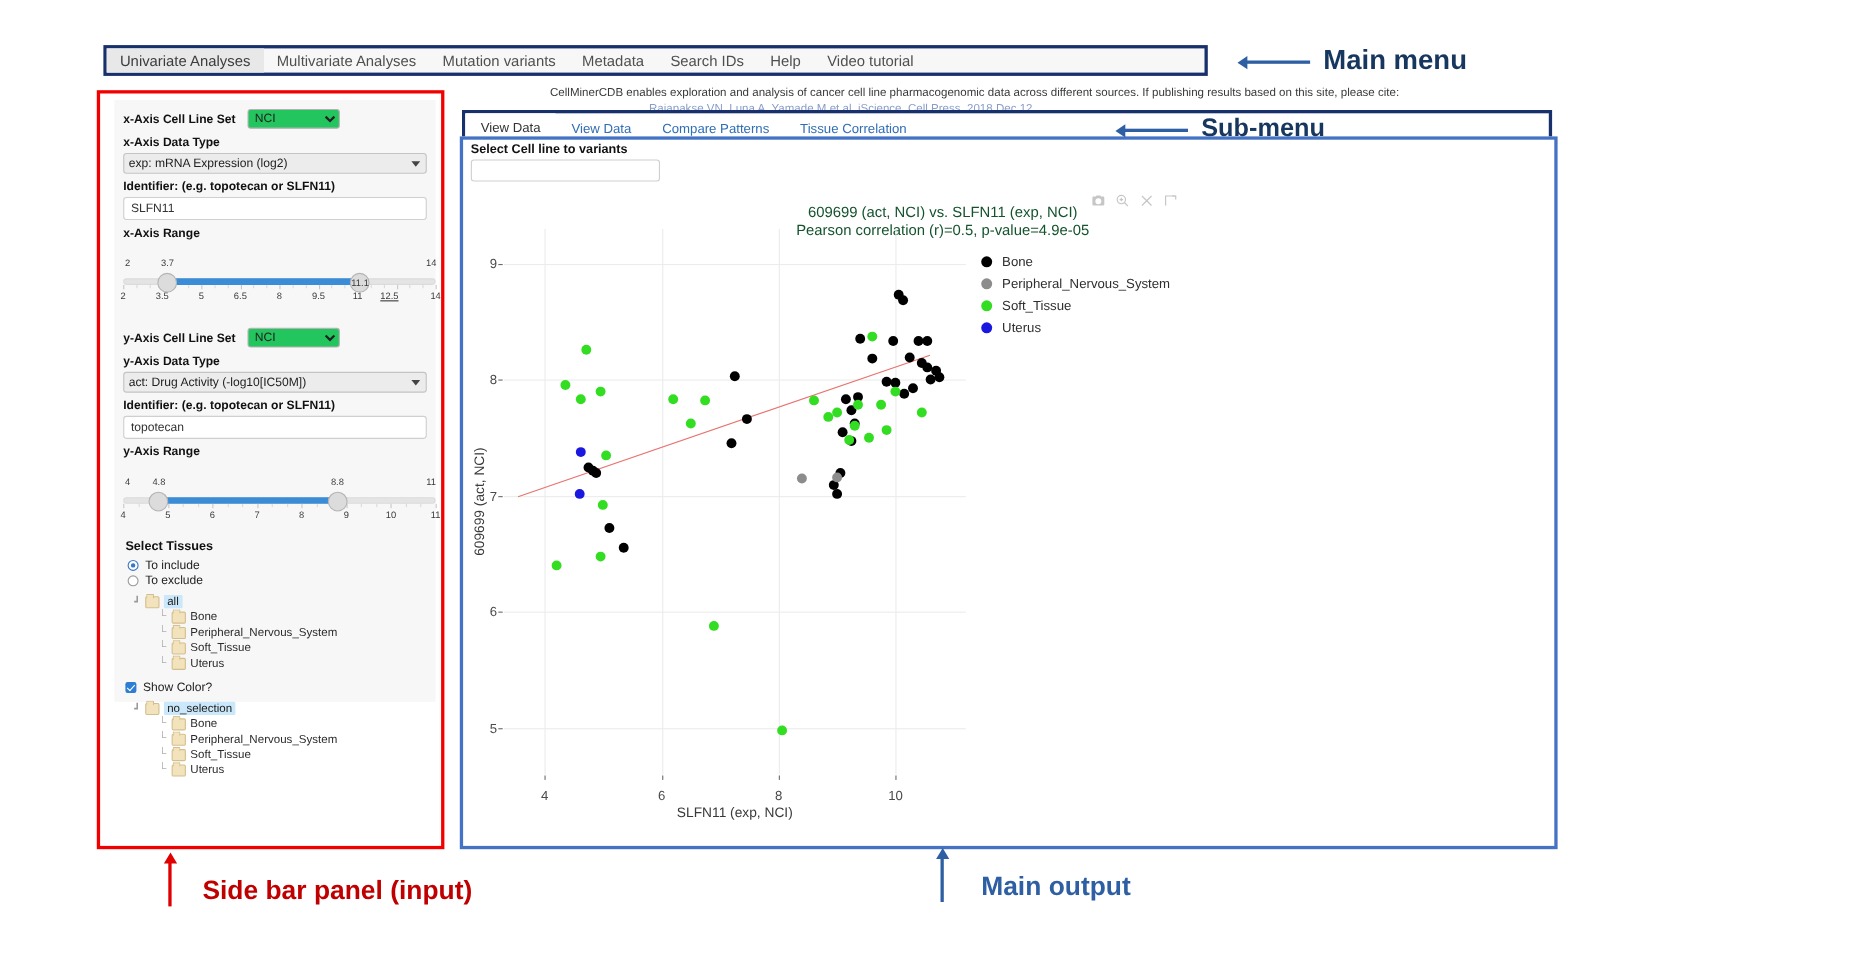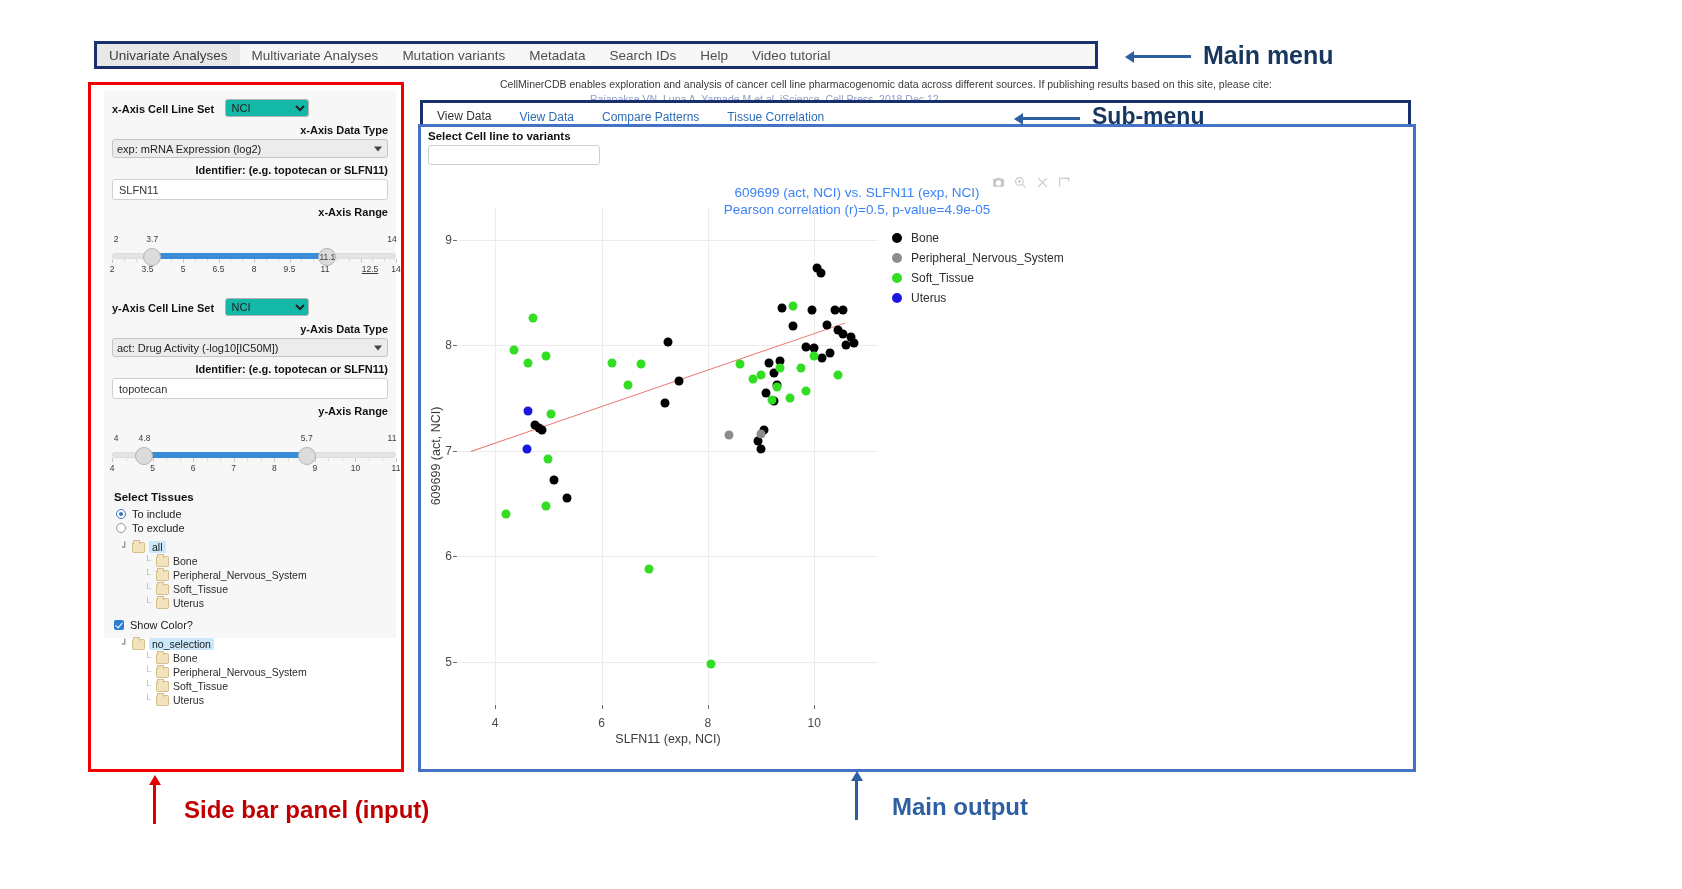--- a/index.html
+++ b/index.html
@@ -29,25 +29,25 @@
   }
   
   #sidebar-box{
     position:absolute;left:88px;top:82px;width:316px;height:690px;
     border:3px solid #f20000;box-sizing:border-box;background:#ffffff;
   }
   #sidebar-inner{
     position:absolute;left:13px;top:6px;width:292px;height:547px;
     background:#f7f7f7;box-sizing:border-box;padding:6px 8px 0 8px;
   }
-  .fld-label{font-size:11px;font-weight:bold;color:#111;margin:6px 0 3px 0;text-align:right;}
+  .fld-label{font-size:11px;font-weight:bold;color:#111;margin:6px 0 3px 0;}
   .fld-label.inline{display:inline-block;margin-right:6px;vertical-align:middle;}
   select.cellset{
     width:84px;height:18px;font-size:11px;font-family:"Liberation Sans",sans-serif;
-    border:1px solid #b3b3b3;border-radius:3px;background:#14b8a6;vertical-align:middle;
+    border:1px solid #b3b3b3;border-radius:3px;background:#22c55e;vertical-align:middle;
     color:#222;padding-left:2px;
   }
   .fake-select{
     width:100%;height:19px;border:1px solid #c4c4c4;border-radius:3px;
     background:#ececec;font-size:11px;color:#222;display:flex;align-items:center;
     padding:0 4px;box-sizing:border-box;position:relative;
   }
   .fake-select .caret{
     position:absolute;right:5px;top:50%;transform:translateY(-50%);
     width:0;height:0;border-left:4px solid transparent;border-right:4px solid transparent;
@@ -127,21 +127,21 @@
   #select-cellline-input{
     position:absolute;left:428px;top:145px;width:172px;height:20px;
     border:1px solid #cfcfcf;border-radius:3px;background:#fff;box-sizing:border-box;
   }
   
   #plot{
     position:absolute;left:422px;top:166px;width:990px;height:602px;background:#fff;
   }
   #plot-title{
     position:absolute;left:0;top:18px;width:870px;text-align:center;
-    font-size:13.5px;color:#3b82f6;line-height:17px;
+    font-size:13.5px;color:#14532d;line-height:17px;
   }
   #modebar{
     position:absolute;left:570px;top:10px;display:flex;gap:9px;opacity:.30;
   }
   #modebar svg{display:block;}
   #plot-area{
     position:absolute;left:36px;top:42px;width:420px;height:496px;
   }
   .gridline-v{position:absolute;top:0;width:1px;height:100%;background:#ececec;}
   .gridline-h{position:absolute;left:0;width:100%;height:1px;background:#ececec;}
@@ -246,21 +246,21 @@
           <div class="sl-tick" style="left: 260.333px; height: 3px; opacity: 0.6;"></div>
           <div class="sl-tick" style="left: 272.167px; height: 3px; opacity: 0.6;"></div>
         </div>
         <div class="sl-botlabel" style="left: 0px;">2</div>
         <div class="sl-botlabel" style="left: 35.5px;">3.5</div>
         <div class="sl-botlabel" style="left: 71px;">5</div>
         <div class="sl-botlabel" style="left: 106.5px;">6.5</div>
         <div class="sl-botlabel" style="left: 142px;">8</div>
         <div class="sl-botlabel" style="left: 177.5px;">9.5</div>
         <div class="sl-botlabel" style="left: 213px;">11</div>
-        <div class="sl-botlabel" style="left: 258px; text-decoration: underline;">12.5</div>
+        <div class="sl-botlabel" style="left: 242px; text-decoration: underline;">12.5</div>
         <div class="sl-botlabel" style="left: 284px;">14</div>
         <div class="sl-knob" style="left: 40.2333px;"></div>
         <div class="sl-toplabel" style="left: 40.2333px;">3.7</div>
         <div class="sl-knob" style="left: 215.367px;"></div>
         <div class="sl-toplabel" style="left: 215.367px; margin-top: 18px;">11.1</div>
         <div class="sl-toplabel" style="left: 4px;">2</div>
         <div class="sl-toplabel" style="left: 280px;">14</div>
       </div>
 
     <div style="margin-top:18px;">
@@ -310,21 +310,21 @@
         <div class="sl-botlabel" style="left: 40.5714px;">5</div>
         <div class="sl-botlabel" style="left: 81.1429px;">6</div>
         <div class="sl-botlabel" style="left: 121.714px;">7</div>
         <div class="sl-botlabel" style="left: 162.286px;">8</div>
         <div class="sl-botlabel" style="left: 202.857px;">9</div>
         <div class="sl-botlabel" style="left: 243.429px;">10</div>
         <div class="sl-botlabel" style="left: 284px;">11</div>
         <div class="sl-knob" style="left: 32.4571px;"></div>
         <div class="sl-toplabel" style="left: 32.4571px;">4.8</div>
         <div class="sl-knob" style="left: 194.743px;"></div>
-        <div class="sl-toplabel" style="left: 194.743px;">5.7</div>
+        <div class="sl-toplabel" style="left: 194.743px;">8.8</div>
         <div class="sl-toplabel" style="left: 4px;">4</div>
         <div class="sl-toplabel" style="left: 280px;">11</div>
       </div>
 
     <div class="sec-title">Select Tissues</div>
     <div class="radio-row">
       <span class="radio on"></span>
       <span>To include</span>
     </div>
     <div class="radio-row">

